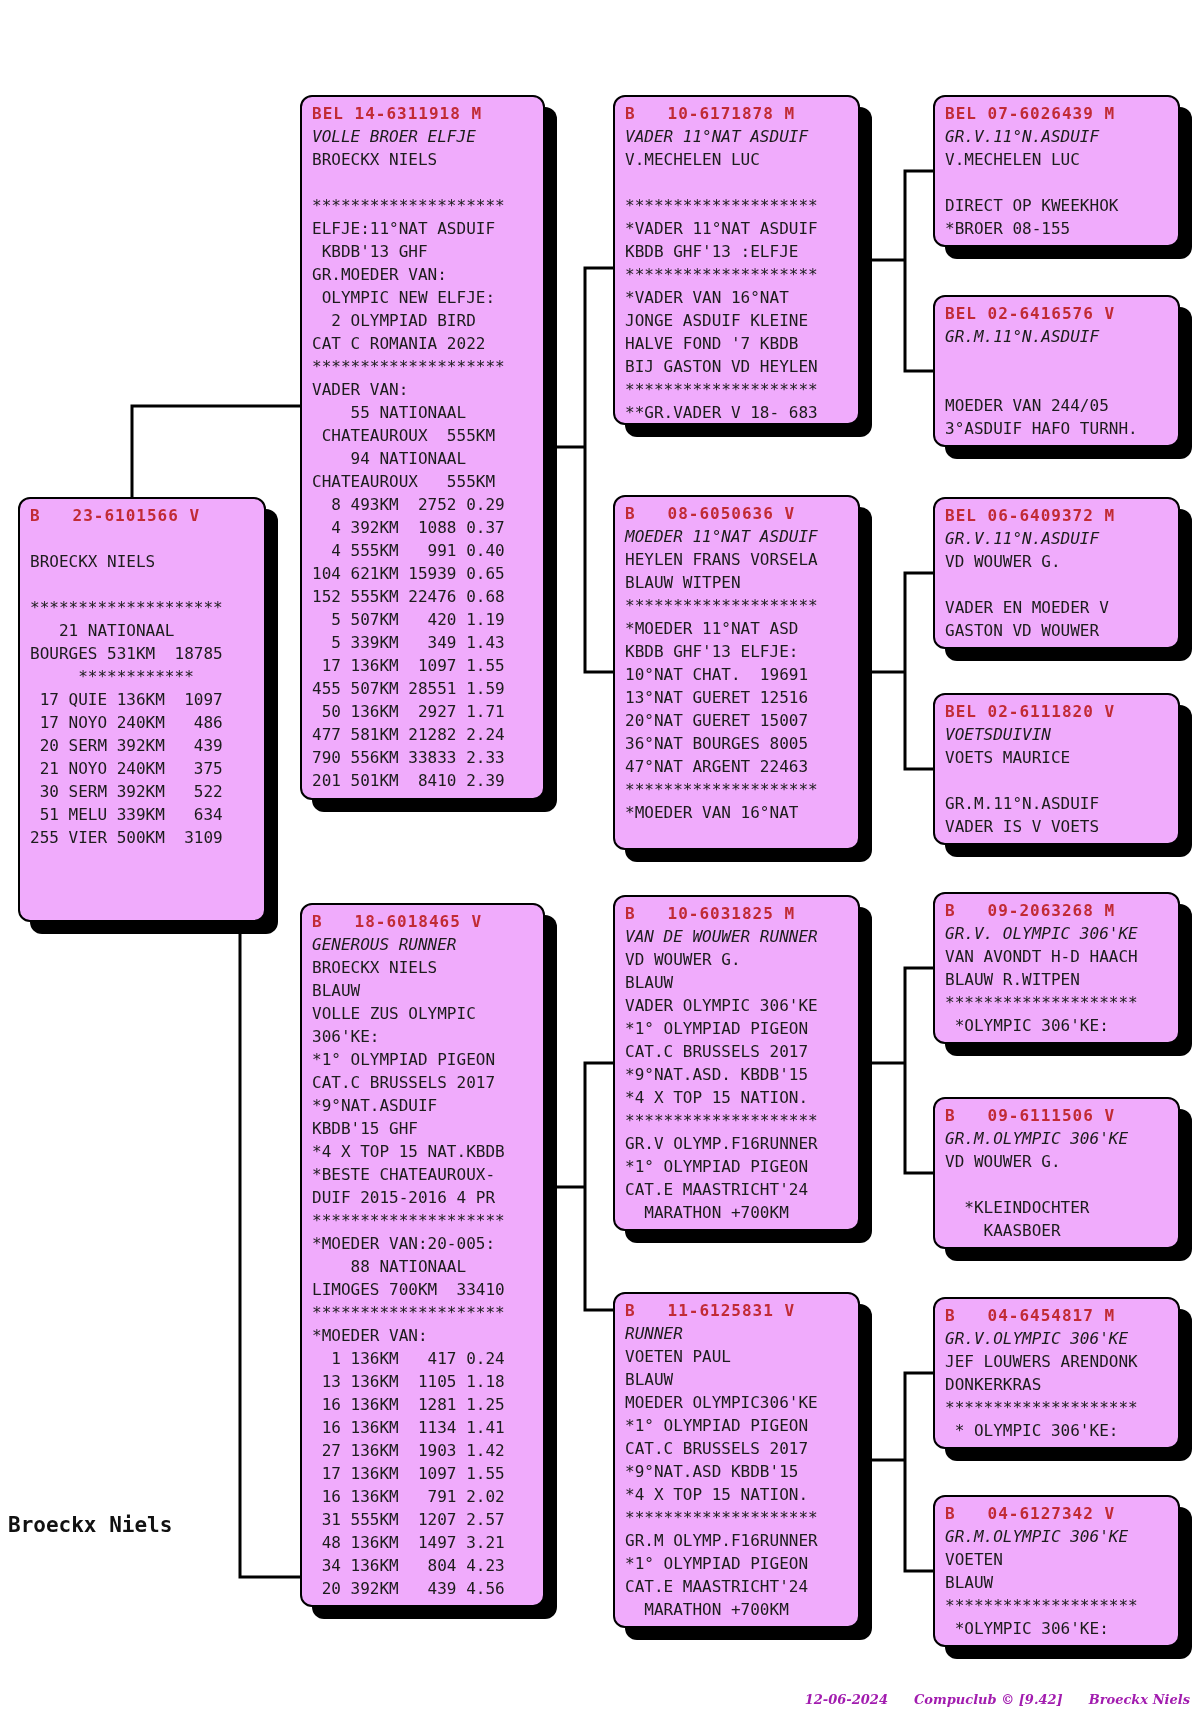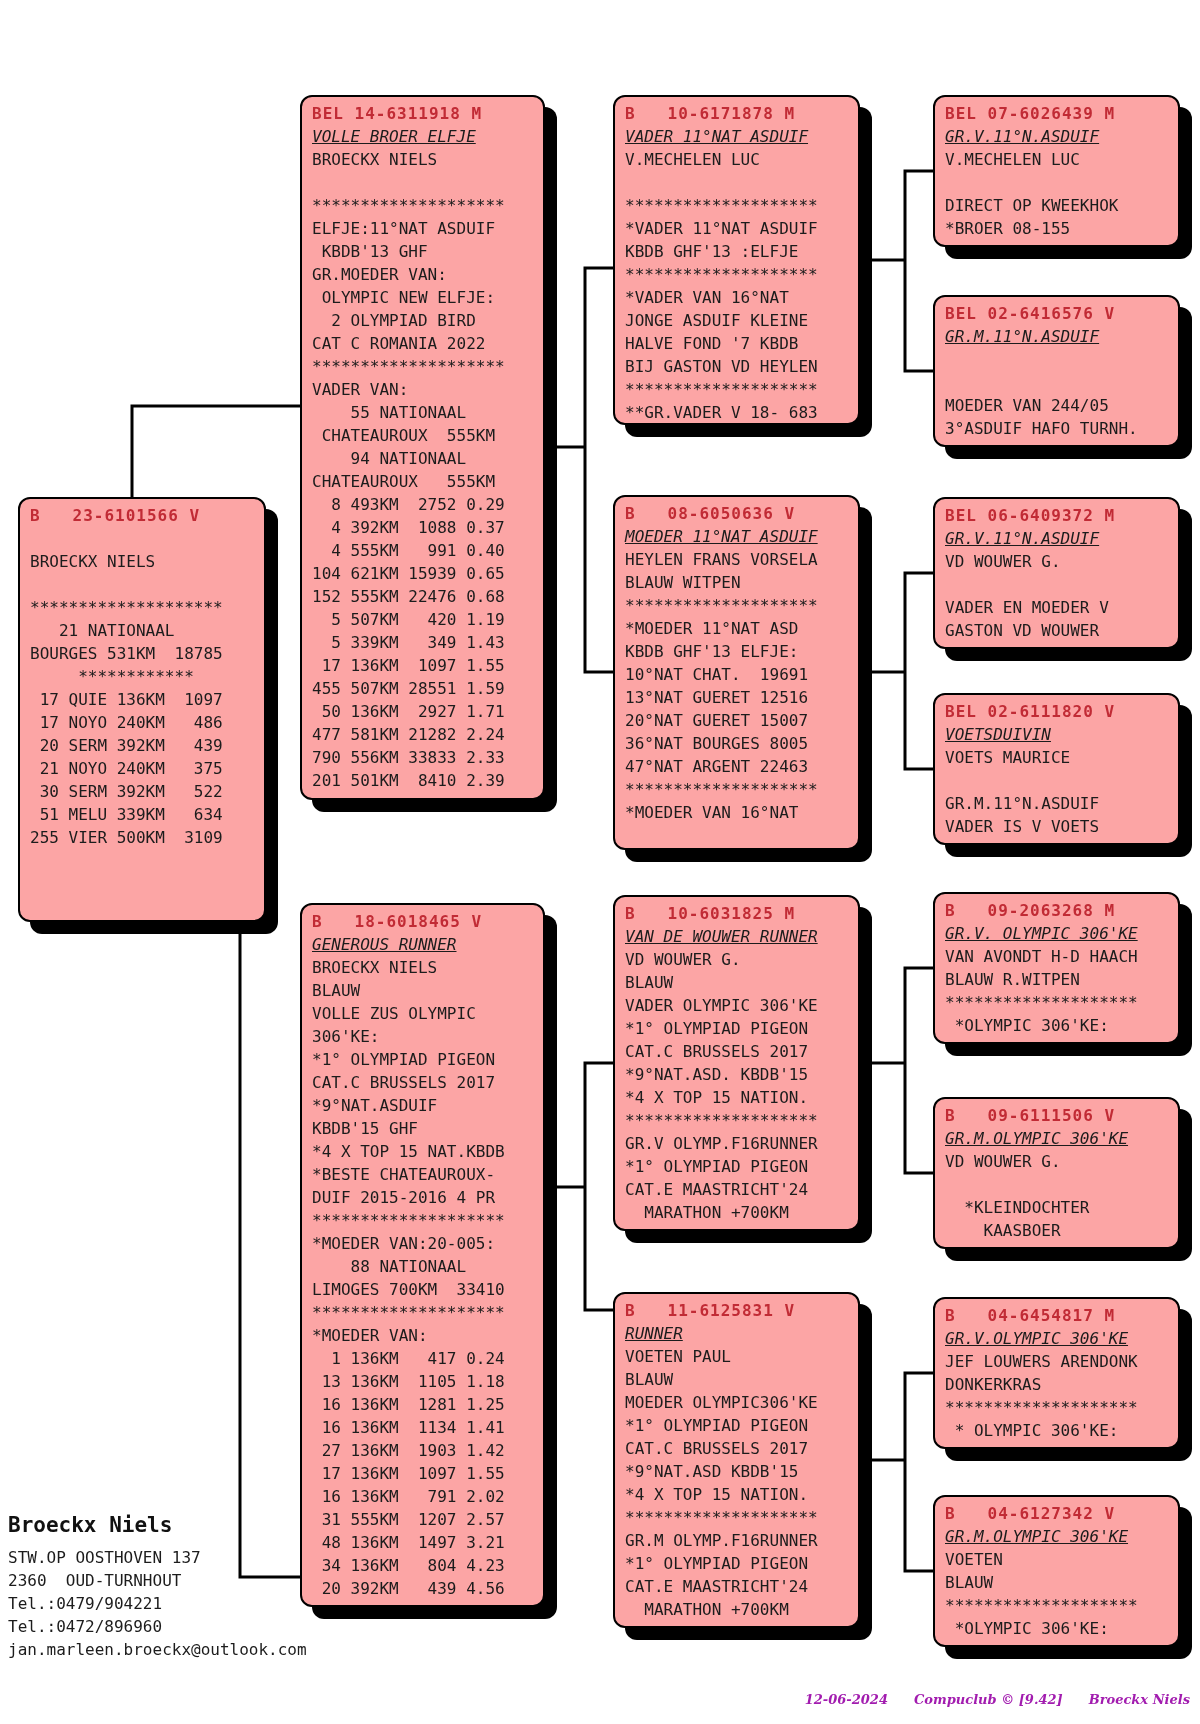--- a/index.html
+++ b/index.html
@@ -3,26 +3,26 @@
 <meta charset="utf-8">
 <title>Stamkaart Reisduif</title>
 <style>
   html,body{margin:0;padding:0;background:#ffffff;}
   .page{position:relative;width:1200px;height:1724px;background:#ffffff;overflow:hidden;
         font-family:"DejaVu Sans Mono","Liberation Mono",monospace;color:#1c1c1c;}
   .title{position:absolute;top:8px;left:0;width:1100px;text-align:center;
          font-family:"Liberation Sans","DejaVu Sans",sans-serif;font-size:30px;color:#2e2e2e;
          white-space:pre;letter-spacing:0.5px;}
   #connectors{position:absolute;top:0;left:0;}
-  .pbox{position:absolute;background:#fca5a5;border:2px solid #000;border-radius:12px;
+  .pbox{position:absolute;background:#f0abfc;border:2px solid #000;border-radius:12px;
         box-shadow:12px 12px 0 #000;padding:5px 6px 6px 10px;overflow:hidden;box-sizing:border-box;}
   .ring{font-size:16px;line-height:23px;font-weight:bold;letter-spacing:1px;
         color:var(--ring-red,#c12b35);white-space:pre;}
   .bl{font-size:16px;line-height:23px;min-height:23px;white-space:pre;color:#1c1c1c;}
-  .bl.it{font-style:italic;text-decoration:underline;}
+  .bl.it{font-style:italic;}
   .breeder{position:absolute;left:8px;top:1512px;}
   .breeder-name{font-size:21px;font-weight:bold;line-height:26px;white-space:pre;color:#111;}
   .bline{font-size:16px;line-height:23px;white-space:pre;color:#1c1c1c;}
   #breeder-lines{margin-top:8px;}
   .footer{position:absolute;right:10px;top:1692px;font-family:"DejaVu Serif","Liberation Serif",serif;
           font-style:italic;font-weight:bold;font-size:13px;color:#a21caf;white-space:pre;}
   .footer span{margin-left:0;}
   .footer .gap{display:inline-block;width:26px;}
 </style>
 </head>
@@ -248,23 +248,16 @@
         <div class="bl it">GR.M.OLYMPIC 306'KE</div>
         <div class="bl">VOETEN</div>
         <div class="bl">BLAUW</div>
         <div class="bl">********************</div>
         <div class="bl"> *OLYMPIC 306'KE:</div>
       </div>
     </div>
 
   <div class="breeder">
     <div class="breeder-name">Broeckx Niels</div>
-    <div id="breeder-lines">
-        <div class="bline">STW.OP OOSTHOVEN 137</div>
-        <div class="bline">2360  OUD-TURNHOUT</div>
-        <div class="bline">Tel.:0479/904221</div>
-        <div class="bline">Tel.:0472/896960</div>
-        <div class="bline">jan.marleen.broeckx@outlook.com</div>
-      </div>
   </div>
 
   <div class="footer"><span>12-06-2024</span><span class="gap"></span><span>Compuclub © [9.42]</span><span class="gap"></span><span>Broeckx Niels</span></div>
 </div>
 
 </body></html>

